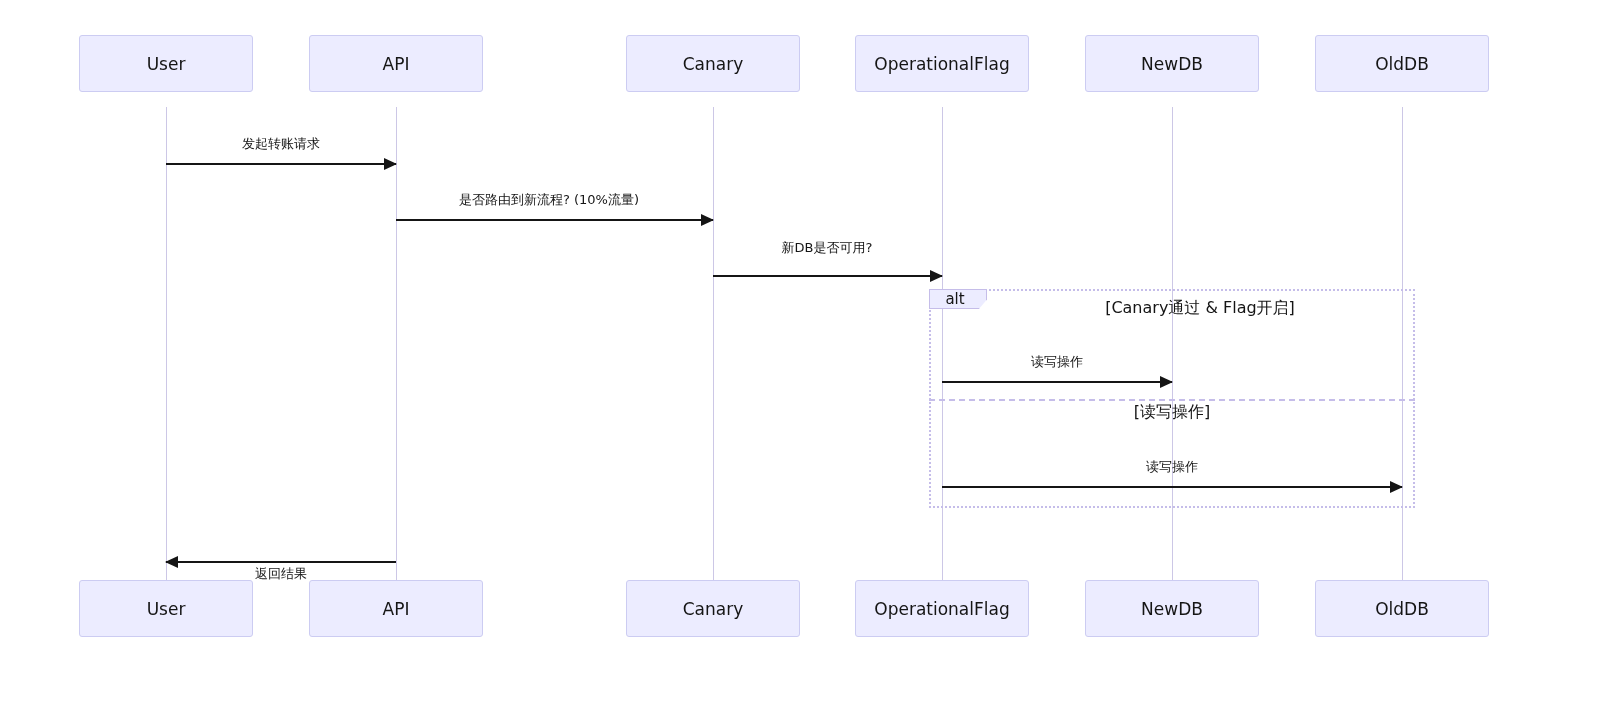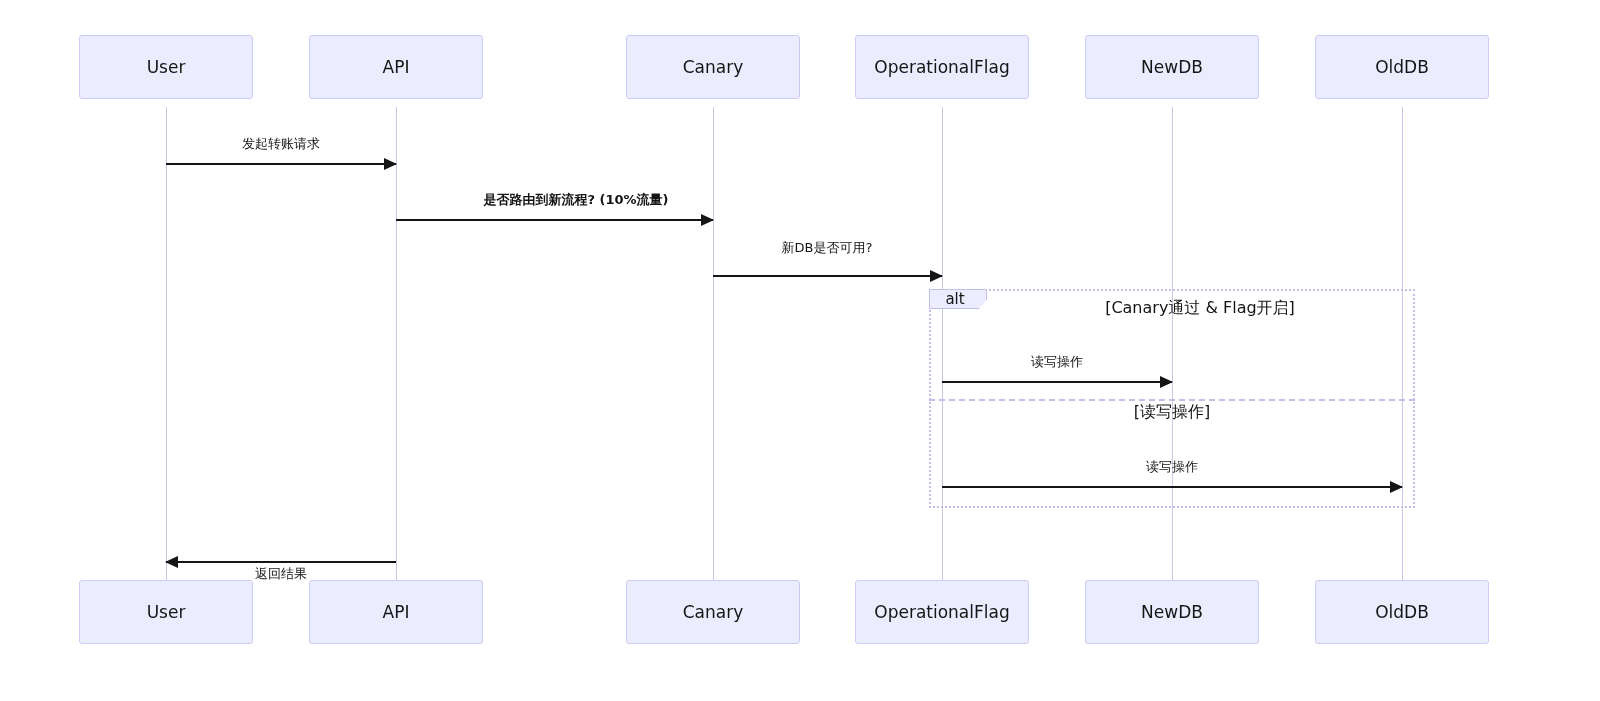--- a/index.html
+++ b/index.html
@@ -10,21 +10,21 @@
     --arrow:#151515;
     --text:#151515;
     --frame-border:#c5bde9;
     --tab-fill:#ececff;
   }
   html,body{margin:0;padding:0;background:var(--background);}
   body{font-family:"DejaVu Sans","Liberation Sans",sans-serif;color:var(--text);}
   .diagram{position:relative;width:1600px;height:701px;background:var(--background);overflow:hidden;}
 
   .actor{
-    position:absolute;width:174px;height:64px;box-sizing:border-box;
+    position:absolute;width:174px;height:57px;box-sizing:border-box;
     background:var(--actor-fill);border:1px solid var(--actor-border);border-radius:3px;
     display:flex;align-items:center;justify-content:center;
   }
   .actor-label{font-size:17px;color:var(--text);}
 
   .lifeline{position:absolute;top:107px;height:473px;width:1px;background:var(--lifeline);}
 
   .msg-label{
     position:absolute;transform:translateX(-50%);white-space:nowrap;
     font-size:13px;line-height:22px;color:var(--text);
@@ -105,21 +105,21 @@
     <span>alt</span>
   </div>
   <div class="alt-cond" style="left:1200px;top:298px;">[Canary通过 &amp; Flag开启]</div>
   <div class="alt-cond" style="left:1172px;top:402px;">[读写操作]</div>
 
   <div class="msg-label" style="left:281px;top:133px;">发起转账请求</div>
   <div class="msg-line" style="left:166px;top:163px;width:230px;">
     <i class="head head-right"></i>
   </div>
 
-  <div class="msg-label" style="left:576px;top:189px;font-weight:bold;">是否路由到新流程? (10%流量)</div>
+  <div class="msg-label" style="left:549px;top:189px;">是否路由到新流程? (10%流量)</div>
   <div class="msg-line" style="left:396px;top:219px;width:317px;">
     <i class="head head-right"></i>
   </div>
 
   <div class="msg-label" style="left:827px;top:237px;">新DB是否可用?</div>
   <div class="msg-line" style="left:713px;top:275px;width:229px;">
     <i class="head head-right"></i>
   </div>
 
   <div class="msg-label" style="left:1057px;top:351px;">读写操作</div>

